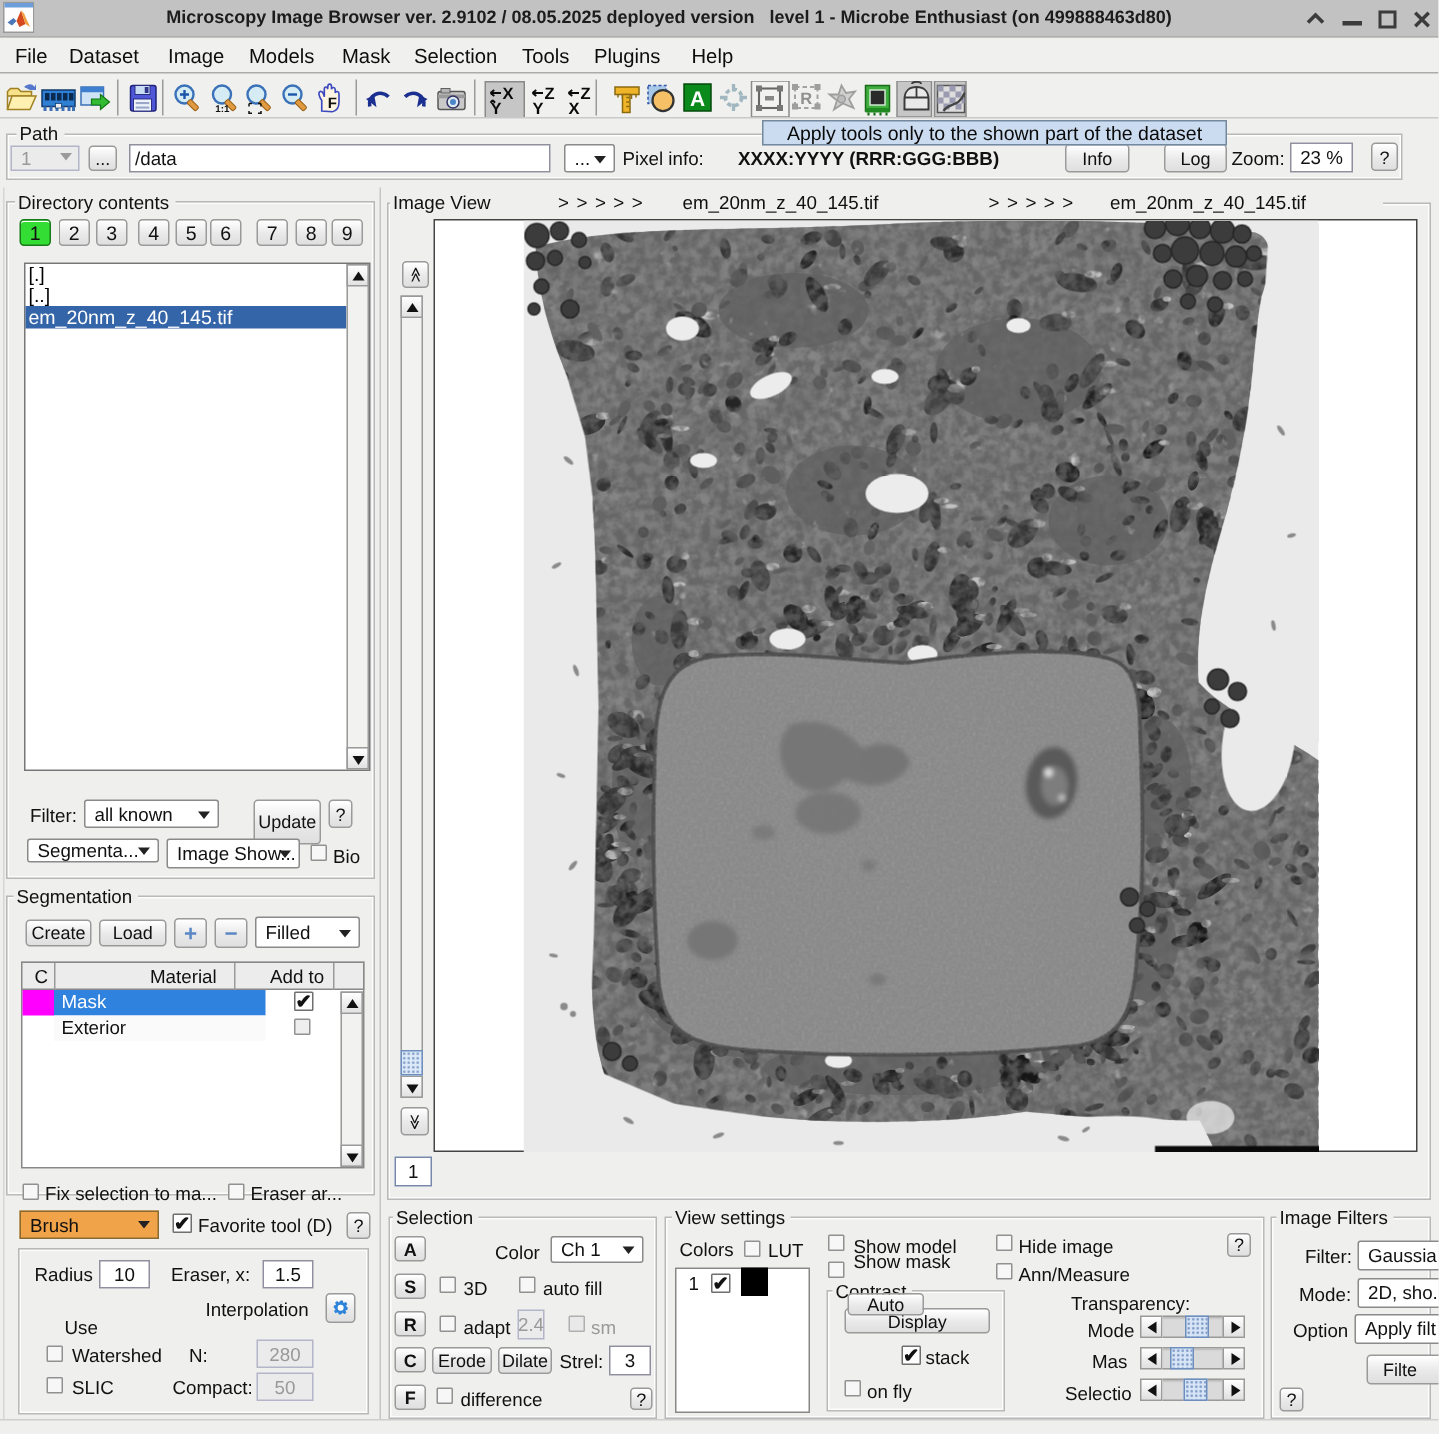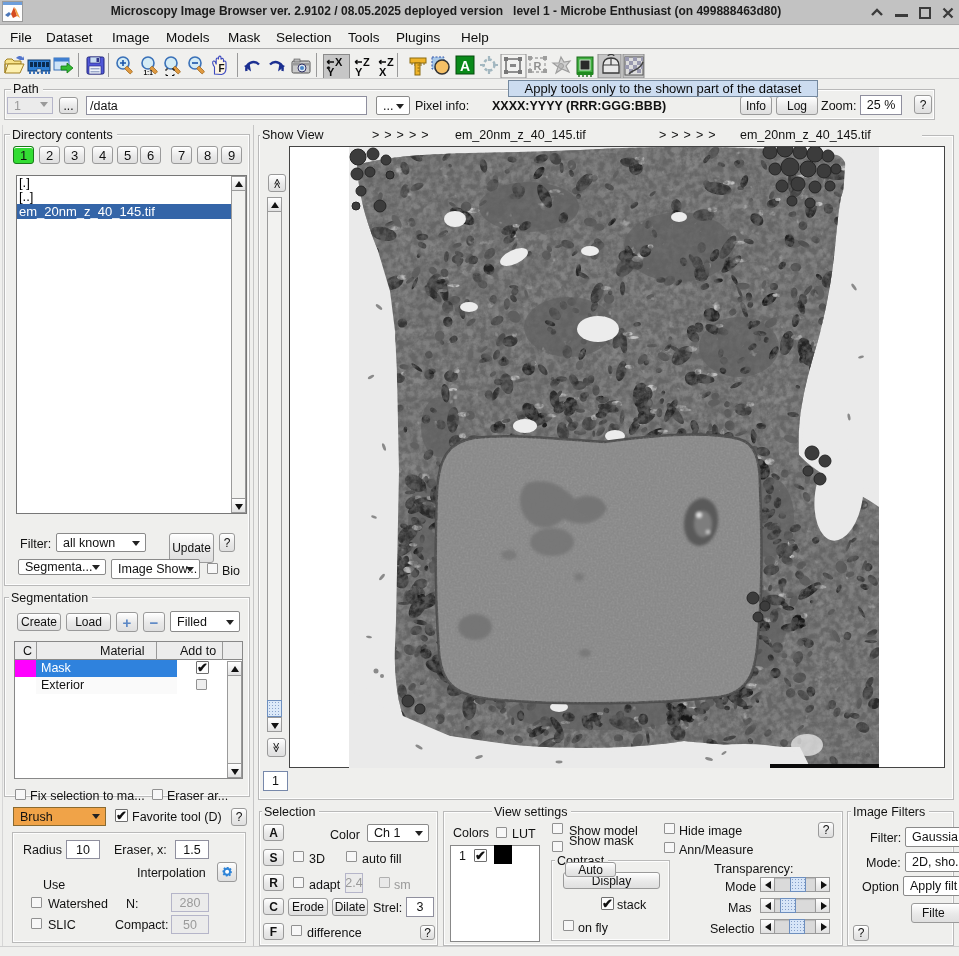--- a/index.html
+++ b/index.html
@@ -231,24 +231,24 @@
 </svg>
 
 <div class="panel" style="left:4px;top:89px;width:931px;height:31px;"></div>
 <span class="plabel" style="left:11px;top:82px;">Path</span>
 <div class="editd" style="left:7px;top:97px;width:46px;height:17px;padding-left:6px;justify-content:flex-start;">1<span style="position:absolute;right:4px;top:4px;border:4px solid transparent;border-top:5px solid #9a9a9a;"></span></div>
 <div class="btn" style="left:59px;top:97px;width:19px;height:17px;">...</div>
 <div class="edit" style="left:86px;top:96px;width:281px;height:19px;padding-left:3px;">/data</div>
 <div class="dd" style="left:376px;top:96px;width:34px;height:19px;">...</div>
 <span class="lbl" style="left:415px;top:99px;">Pixel info:</span>
 <span class="lbl" style="left:492px;top:99px;font-weight:bold;">XXXX:YYYY (RRR:GGG:BBB)</span>
-<div class="btn" style="left:740px;top:96px;width:32px;height:19px;">Info</div>
+<div class="btn" style="left:710px;top:96px;width:43px;height:19px;">Info</div>
 <div class="btn" style="left:776px;top:96px;width:42px;height:19px;">Log</div>
 <span class="lbl" style="left:821px;top:99px;">Zoom:</span>
-<div class="edit" style="left:860px;top:95px;width:42px;height:20px;justify-content:center;">25 %</div>
+<div class="edit" style="left:860px;top:95px;width:42px;height:20px;justify-content:center;">23 %</div>
 <div class="btn" style="left:914px;top:95px;width:18px;height:19px;">?</div>
 
 <div class="abs" style="left:508px;top:80px;width:310px;height:17px;background:#ccdcf0;border:1px solid #74889e;font-size:13px;color:#0a0a0a;text-align:center;z-index:50;line-height:15px;">Apply tools only to the shown part of the dataset</div>
 
 <div class="abs" style="left:253px;top:125px;width:1px;height:821px;background:#c6c6c6;"></div>
 <div class="abs" style="left:2px;top:125px;width:1px;height:821px;background:#d6d6d6;"></div>
 <div class="abs" style="left:0;top:946px;width:959px;height:1px;background:#cfcfcf;"></div>
 
 <div class="panel" style="left:4px;top:134px;width:246px;height:452px;"></div>
 <span class="plabel" style="left:10px;top:128px;">Directory contents</span>
@@ -333,21 +333,21 @@
 <span class="lbl" style="left:48px;top:897px;">Watershed</span>
 <span class="lbl" style="left:126px;top:897px;">N:</span>
 <div class="editd" style="left:171px;top:893px;width:38px;height:19px;">280</div>
 <div class="cb" style="left:31px;top:918px;"></div>
 <span class="lbl" style="left:48px;top:918px;">SLIC</span>
 <span class="lbl" style="left:115px;top:918px;">Compact:</span>
 <div class="editd" style="left:171px;top:915px;width:38px;height:19px;">50</div>
 
 <div class="panel" style="left:258px;top:135px;width:696px;height:665px;"></div>
 <div class="abs" style="left:260px;top:128px;width:662px;height:13px;background:#efefed;z-index:5;"></div>
-<span class="lbl" style="left:262px;top:128px;z-index:6;">Show View</span>
+<span class="lbl" style="left:262px;top:128px;z-index:6;">Image View</span>
 <span class="lbl" style="left:372px;top:128px;z-index:6;letter-spacing:5px;">&gt;&gt;&gt;&gt;&gt;</span>
 <span class="lbl" style="left:455px;top:128px;z-index:6;">em_20nm_z_40_145.tif</span>
 <span class="lbl" style="left:659px;top:128px;z-index:6;letter-spacing:5px;">&gt;&gt;&gt;&gt;&gt;</span>
 <span class="lbl" style="left:740px;top:128px;z-index:6;">em_20nm_z_40_145.tif</span>
 
 <div class="btn" style="left:268px;top:174px;width:18px;height:18px;font-size:10px;">
     <span style="display:inline-block;transform:rotate(90deg);">≪</span>
   </div>
 <div class="abs" style="left:267px;top:197px;width:15px;height:535px;background:#f2f2f0;border:1px solid #9a9a9a;"></div>
 <div class="abs" style="left:267px;top:197px;width:15px;height:15px;background:linear-gradient(#fff,#e2e2e2);border:1px solid #9a9a9a;">
@@ -1597,21 +1597,21 @@
 <div class="btn" style="left:288px;top:898px;width:40px;height:18px;">Erode</div>
 <div class="btn" style="left:332px;top:898px;width:36px;height:18px;">Dilate</div>
 <span class="lbl" style="left:373px;top:901px;">Strel:</span>
 <div class="edit" style="left:406px;top:897px;width:28px;height:20px;justify-content:center;">3</div>
 <div class="btn" style="left:263px;top:923px;width:21px;height:17px;font-weight:bold;">F</div>
 <div class="cb" style="left:291px;top:925px;"></div>
 <span class="lbl" style="left:307px;top:926px;">difference</span>
 <div class="btn" style="left:420px;top:925px;width:15px;height:15px;">?</div>
 
 <div class="panel" style="left:443px;top:811px;width:400px;height:135px;"></div>
-<span class="plabel" style="left:448px;top:805px;margin-left:44px;">View settings</span>
+<span class="plabel" style="left:448px;top:805px;">View settings</span>
 <span class="lbl" style="left:453px;top:826px;">Colors</span>
 <div class="cb" style="left:496px;top:827px;"></div>
 <span class="lbl" style="left:512px;top:827px;">LUT</span>
 <div class="abs" style="left:450px;top:845px;width:90px;height:97px;background:#fff;border:1px solid #888;"></div>
 <span class="lbl" style="left:459px;top:849px;">1</span>
 <div class="cbc" style="left:474px;top:849px;"></div>
 <div class="abs" style="left:494px;top:845px;width:18px;height:19px;background:#000;"></div>
 <div class="cb" style="left:552px;top:823px;"></div>
 <span class="lbl" style="left:569px;top:824px;">Show model</span>
 <div class="cb" style="left:552px;top:841px;"></div>

